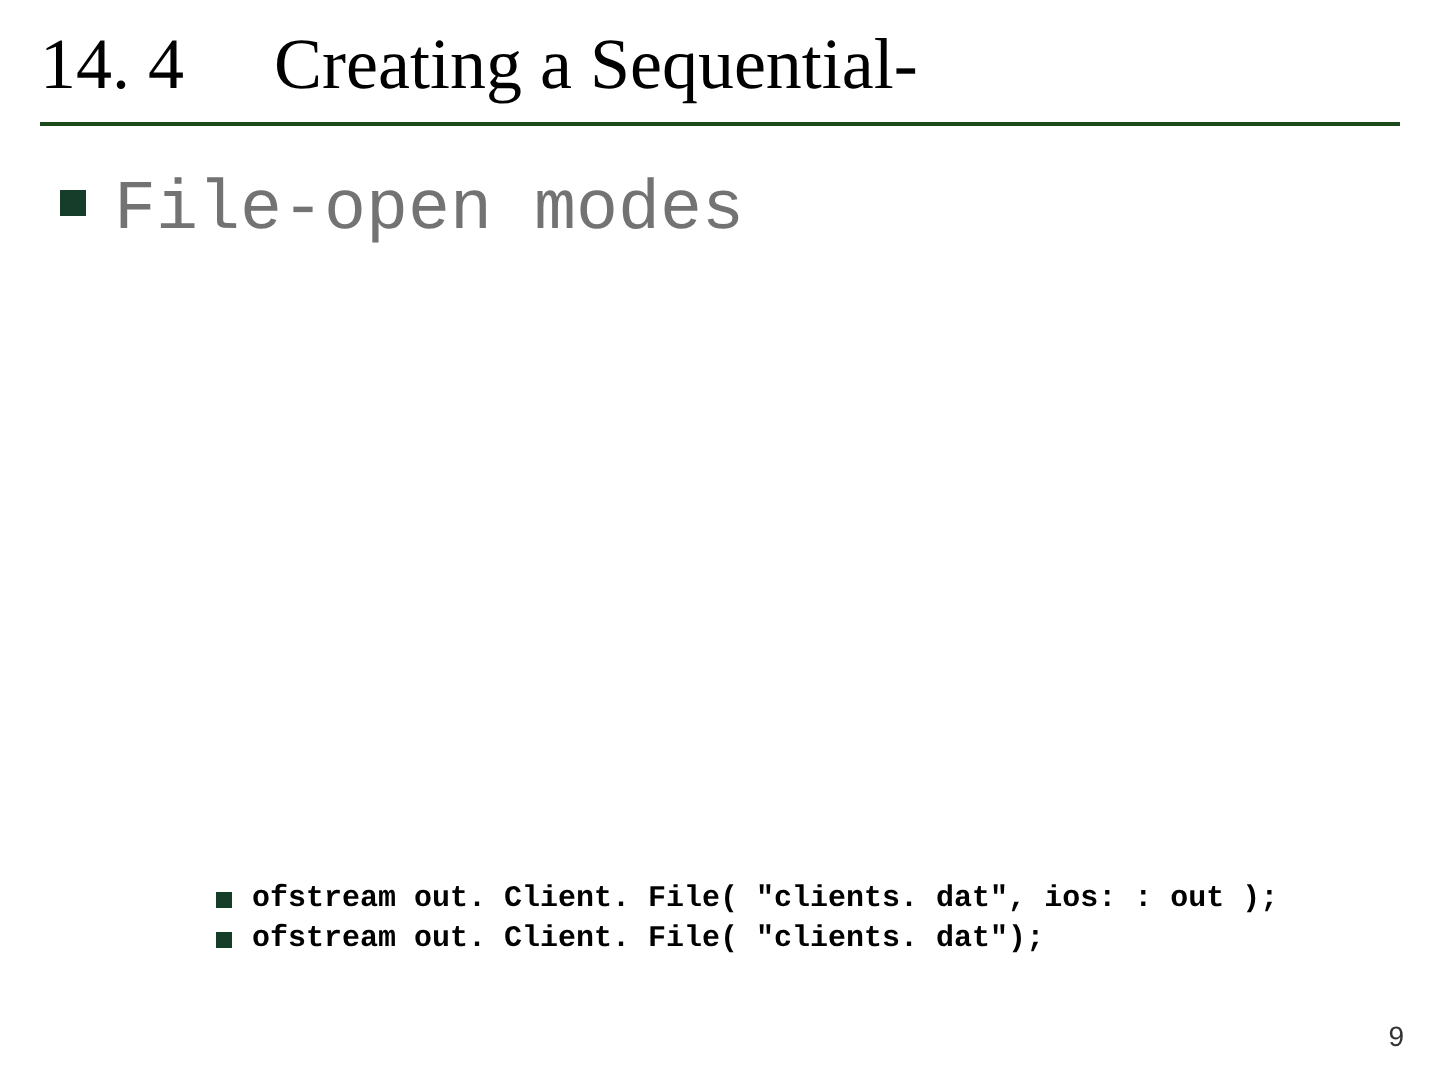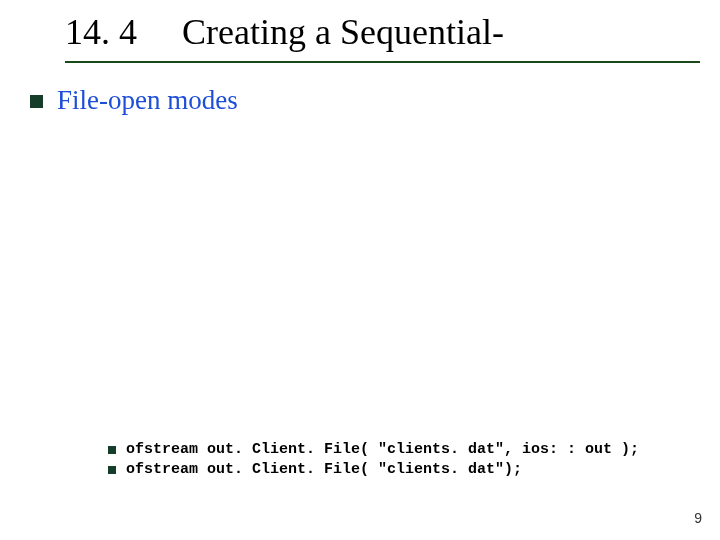--- a/index.html
+++ b/index.html
@@ -13,21 +13,20 @@
     overflow: hidden;
   }
   .slide {
     position: relative;
     width: 720px;
     height: 540px;
     box-sizing: border-box;
   }
   .title-wrap {
     padding: 10px 20px 8px 20px;
-    margin-left: 45px;
   }
   .title {
     font-size: 36px;
     line-height: 1.25;
     color: #000;
     font-weight: normal;
   }
   .title-rule {
     border: none;
     border-top: 2px solid #1a4a1a;
@@ -43,23 +42,23 @@
     gap: 14px;
   }
   .bullet-square-lg {
     width: 13px;
     height: 13px;
     background: #153d2a;
     flex: 0 0 auto;
     margin-top: 10px;
   }
   .bullet-text-lg {
-    font-family: Liberation Serif, serif;
-    font-size: 27px;
-    color: #1d4ed8;
+    font-family: Liberation Mono, monospace;
+    font-size: 35px;
+    color: #737373;
   }
   .code-block {
     position: absolute;
     left: 108px;
     top: 440px;
   }
   .code-row {
     display: flex;
     align-items: center;
     gap: 10px;

